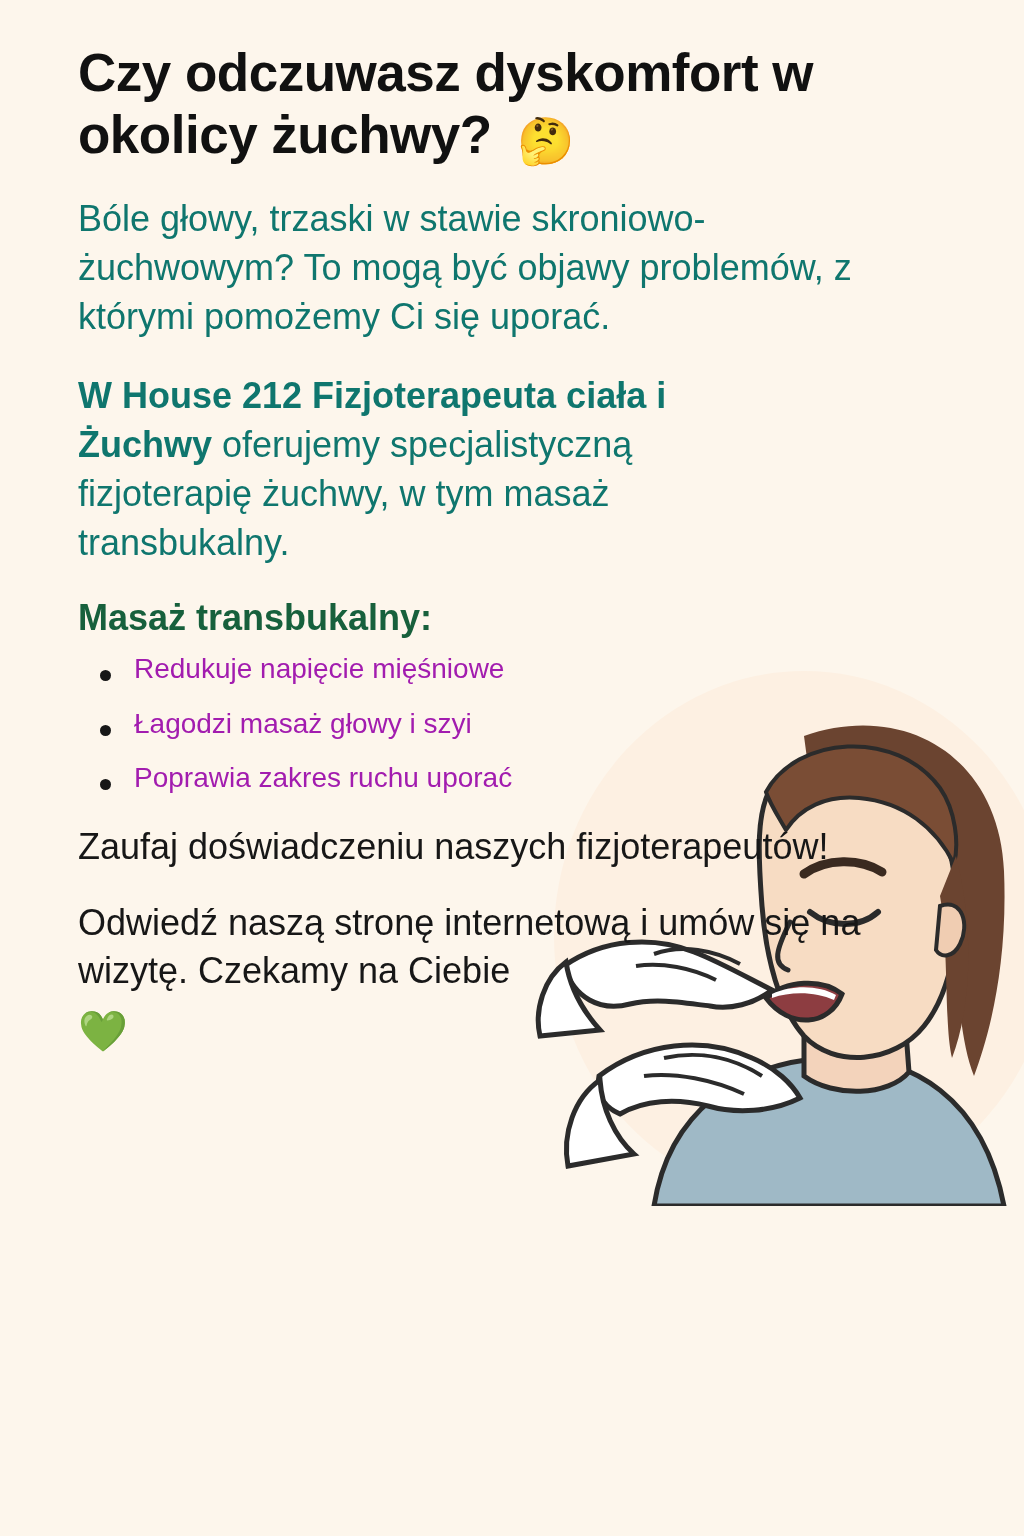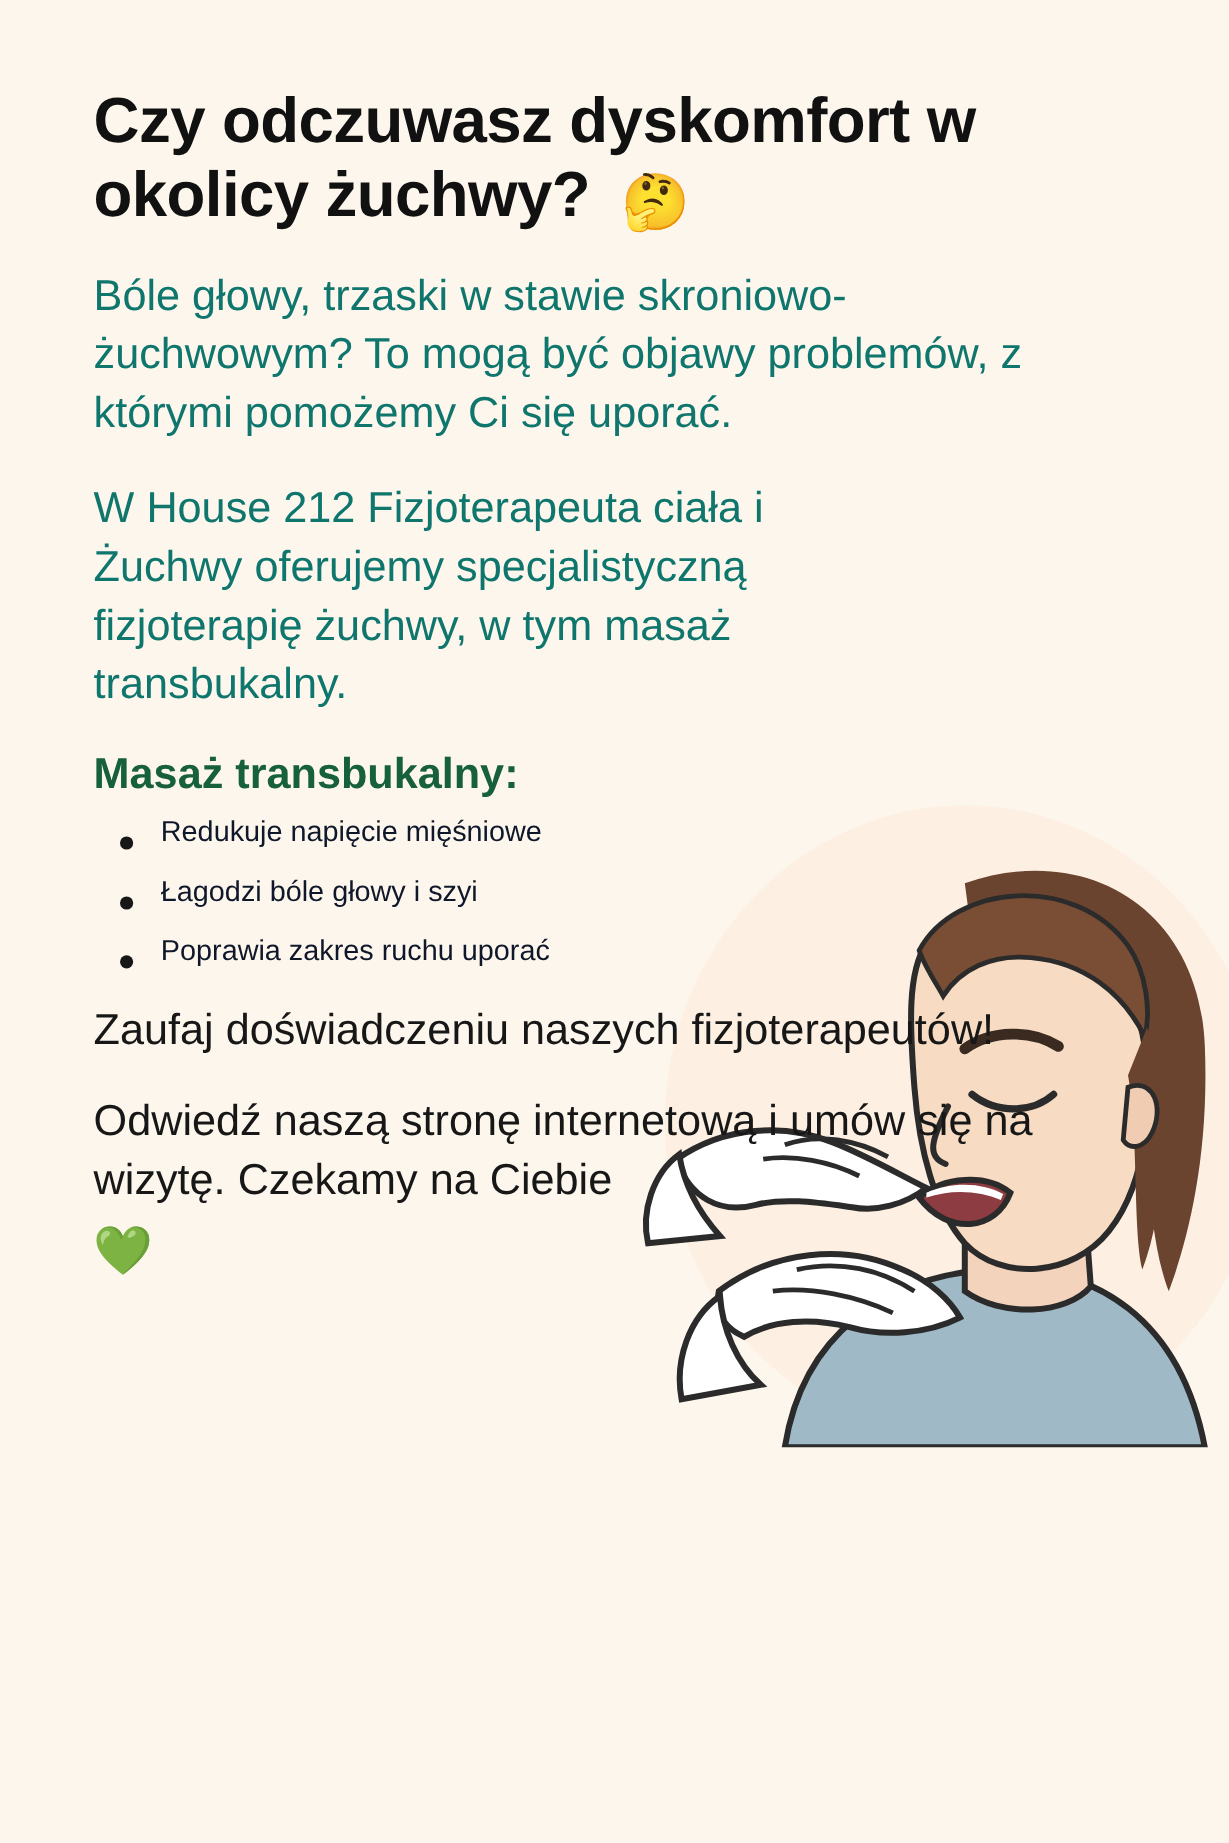--- a/index.html
+++ b/index.html
@@ -36,21 +36,21 @@
   .illustration svg {
     display: block;
     width: 100%;
     height: 100%;
   }
 
   
   .content {
     position: relative;
     z-index: 3;
-    padding: 70px 60px 0 78px;
+    padding: 42px 60px 0 78px;
     box-sizing: border-box;
     width: 1024px;
   }
 
   .headline {
     font-size: 53px;
     line-height: 1.17;
     font-weight: bold;
     letter-spacing: -0.5px;
     margin: 0 0 26px 0;
@@ -68,43 +68,43 @@
     font-size: 36px;
     line-height: 1.36;
     margin: 0 0 30px 0;
     max-width: 840px;
     color: #0f766e;
   }
   .para.narrow {
     max-width: 690px;
   }
   .para strong {
-    font-weight: normal;
+    font-weight: bold;
   }
 
   .subhead {
     font-size: 36px;
     font-weight: bold;
     color: #17603c;
     margin: 6px 0 12px 0;
   }
 
   ul.benefits {
     list-style: none;
     margin: 0 0 26px 0;
     padding: 0 0 0 14px;
     max-width: 470px;
   }
   ul.benefits li {
     position: relative;
-    font-size: 24px;
+    font-size: 28px;
     line-height: 1.3;
     margin-bottom: 18px;
     padding-left: 42px;
-    color: #0f172a;
+    color: #a21caf;
   }
   ul.benefits li::before {
     content: "";
     position: absolute;
     left: 8px;
     top: 19px;
     width: 11px;
     height: 11px;
     background: #171717;
     border-radius: 50%;
@@ -181,21 +181,21 @@
     </h1>
 
     <p class="para">Bóle głowy, trzaski w stawie skroniowo-żuchwowym? To mogą być objawy problemów, z którymi pomożemy Ci się uporać.</p>
 
     <p class="para narrow"><strong>W House 212 Fizjoterapeuta ciała i Żuchwy</strong><span> oferujemy specjalistyczną fizjoterapię żuchwy, w tym masaż transbukalny.</span></p>
 
     <h2 class="subhead">Masaż transbukalny:</h2>
 
     <ul class="benefits">
       <li>Redukuje napięcie mięśniowe</li>
-      <li>Łagodzi bóle głowy i szyi</li>
+      <li>Łagodzi masaż głowy i szyi</li>
       <li>Poprawia zakres ruchu uporać</li>
     </ul>
 
     <p class="closing">Zaufaj doświadczeniu naszych fizjoterapeutów!</p>
 
     <div class="cta-block">
       <p class="closing" style="margin-bottom:12px">Odwiedź naszą stronę internetową i umów się na wizytę. Czekamy na Ciebie</p>
       <span class="heart">💚</span>
     </div>
 

